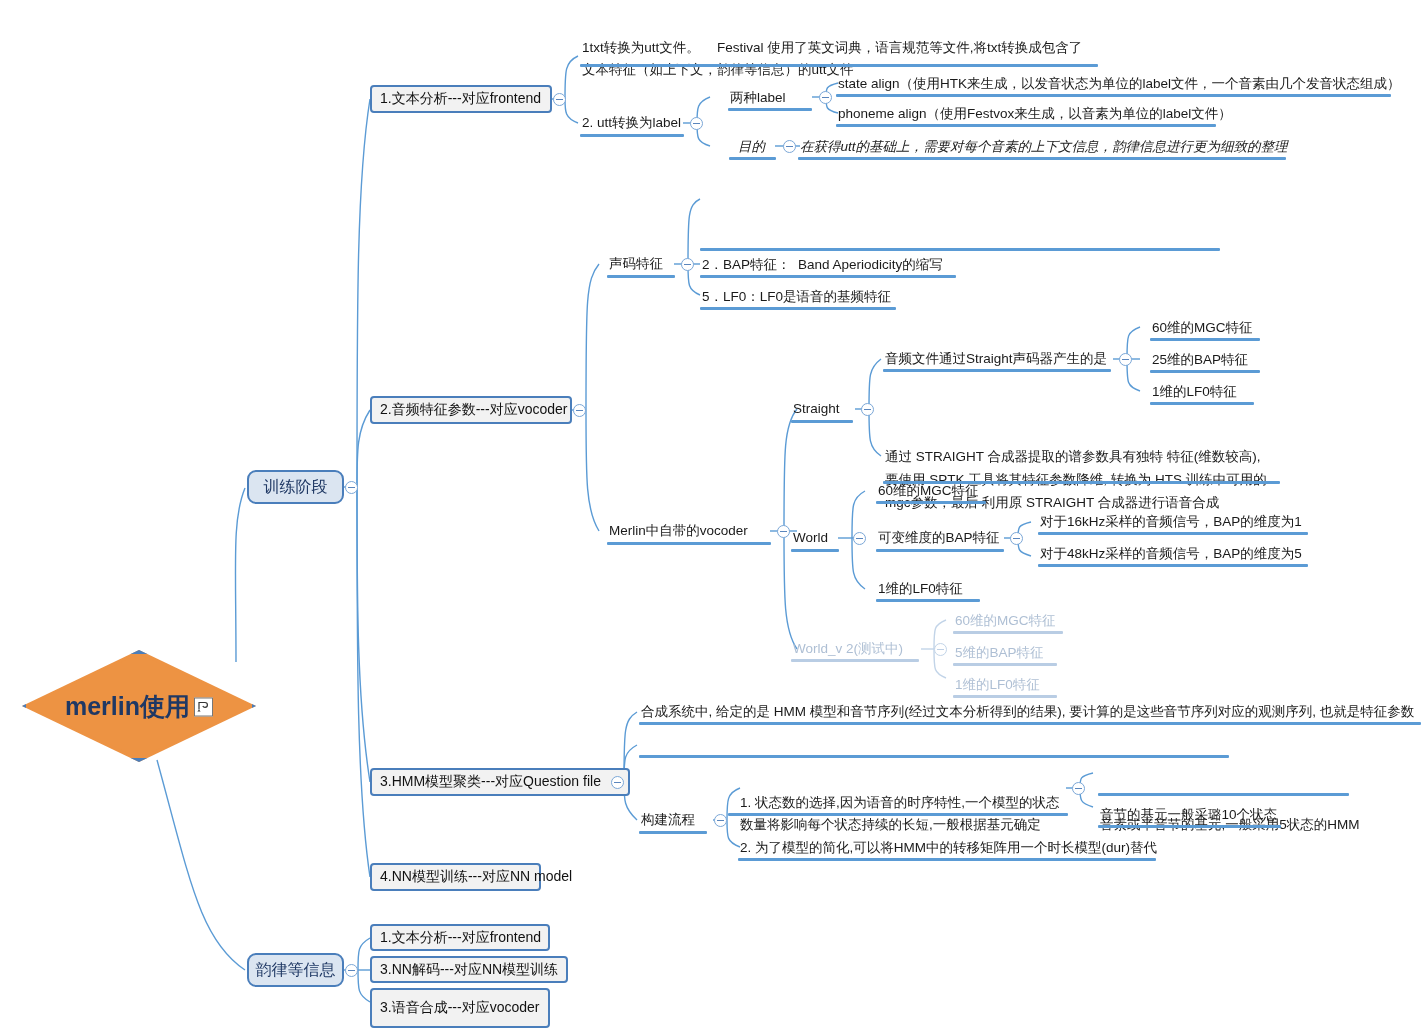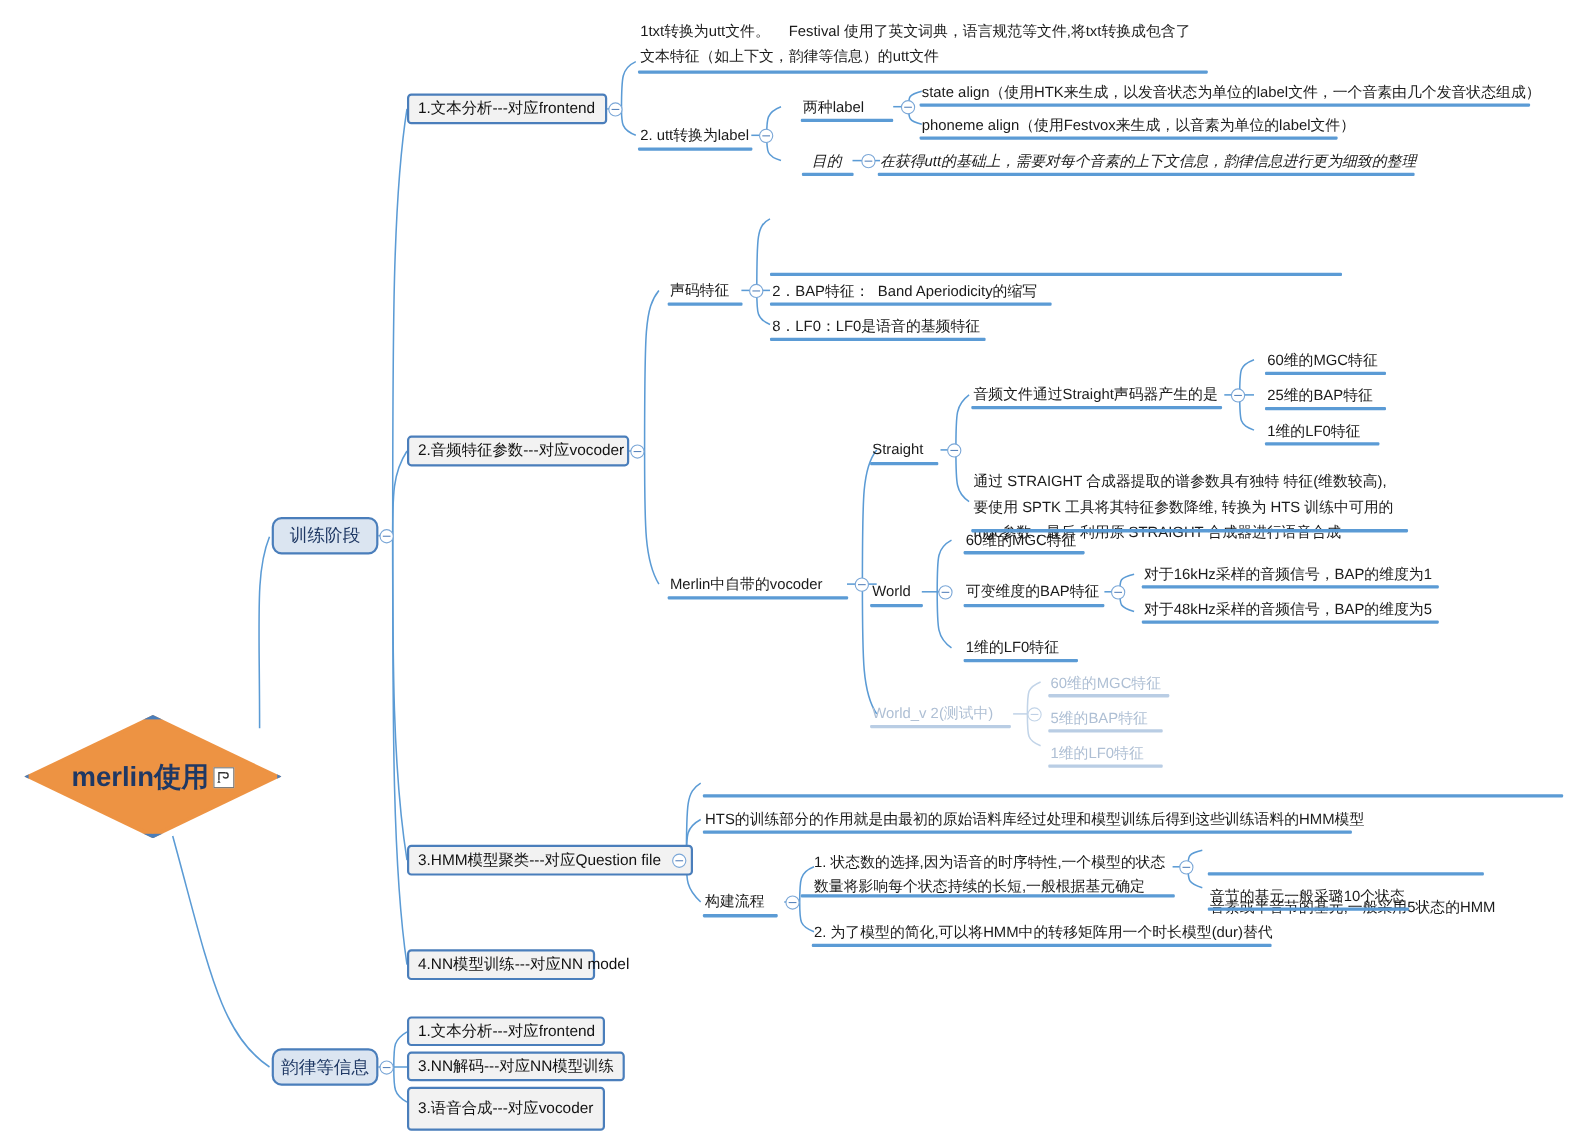--- a/index.html
+++ b/index.html
@@ -13,21 +13,21 @@
 
   
   .node{
     position:absolute;
     color:#1a1a1a;
     font-size:13.5px;
     line-height:19px;
     white-space:pre;
     box-sizing:border-box;
   }
-  .node.wrap{white-space:pre-line;}
+  .node.wrap{white-space:pre-line;margin-top:19px;}
 
   
   .ul{
     position:absolute;
     height:3px;
     background:#5b9bd5;
     border-radius:1px;
   }
   .ul.dim{background:#b9cde4;}
 
@@ -277,21 +277,21 @@
 
   <div class="node" style="left:609px;top:254px;">声码特征</div>
   <div class="ul" style="left:607px;top:275px;width:68px;"></div>
   <div class="tog" style="left:681px;top:258px;"></div>
 
   <div class="ul" style="left:700px;top:248px;width:520px;"></div>
 
   <div class="node" style="left:702px;top:255px;">2．BAP特征：  Band Aperiodicity的缩写</div>
   <div class="ul" style="left:700px;top:275px;width:256px;"></div>
 
-  <div class="node" style="left:702px;top:287px;">8．LF0：LF0是语音的基频特征</div>
+  <div class="node" style="left:702px;top:287px;">5．LF0：LF0是语音的基频特征</div>
   <div class="ul" style="left:700px;top:307px;width:196px;"></div>
 
   <div class="node" style="left:609px;top:521px;">Merlin中自带的vocoder</div>
   <div class="ul" style="left:607px;top:542px;width:164px;"></div>
   <div class="tog" style="left:777px;top:525px;"></div>
 
   <div class="node" style="left:793px;top:399px;">Straight</div>
   <div class="ul" style="left:791px;top:420px;width:62px;"></div>
   <div class="tog" style="left:861px;top:403px;"></div>
 
@@ -339,23 +339,23 @@
 
   <div class="node dimtext" style="left:955px;top:611px;">60维的MGC特征</div>
   <div class="ul dim" style="left:953px;top:631px;width:110px;"></div>
 
   <div class="node dimtext" style="left:955px;top:643px;">5维的BAP特征</div>
   <div class="ul dim" style="left:953px;top:663px;width:104px;"></div>
 
   <div class="node dimtext" style="left:955px;top:675px;">1维的LF0特征</div>
   <div class="ul dim" style="left:953px;top:695px;width:104px;"></div>
 
+  <div class="node" style="left:641px;top:702px;">合成系统中, 给定的是 HMM 模型和音节序列(经过文本分析得到的结果), 要计算的是这些音节序列对应的观测序列, 也就是特征参数</div>
   <div class="ul" style="left:639px;top:722px;width:782px;"></div>
 
-  <div class="node" style="left:641px;top:735px;">HTS的训练部分的作用就是由最初的原始语料库经过处理和模型训练后得到这些训练语料的HMM模型</div>
   <div class="ul" style="left:639px;top:755px;width:590px;"></div>
 
   <div class="node" style="left:641px;top:810px;">构建流程</div>
   <div class="ul" style="left:639px;top:831px;width:68px;"></div>
   <div class="tog" style="left:714px;top:814px;"></div>
 
   <div class="node wrap" style="left:740px;top:773px;width:330px;line-height:22px;">1. 状态数的选择,因为语音的时序特性,一个模型的状态
     数量将影响每个状态持续的长短,一般根据基元确定</div>
   <div class="ul" style="left:728px;top:813px;width:340px;"></div>
   <div class="tog" style="left:1072px;top:782px;"></div>

